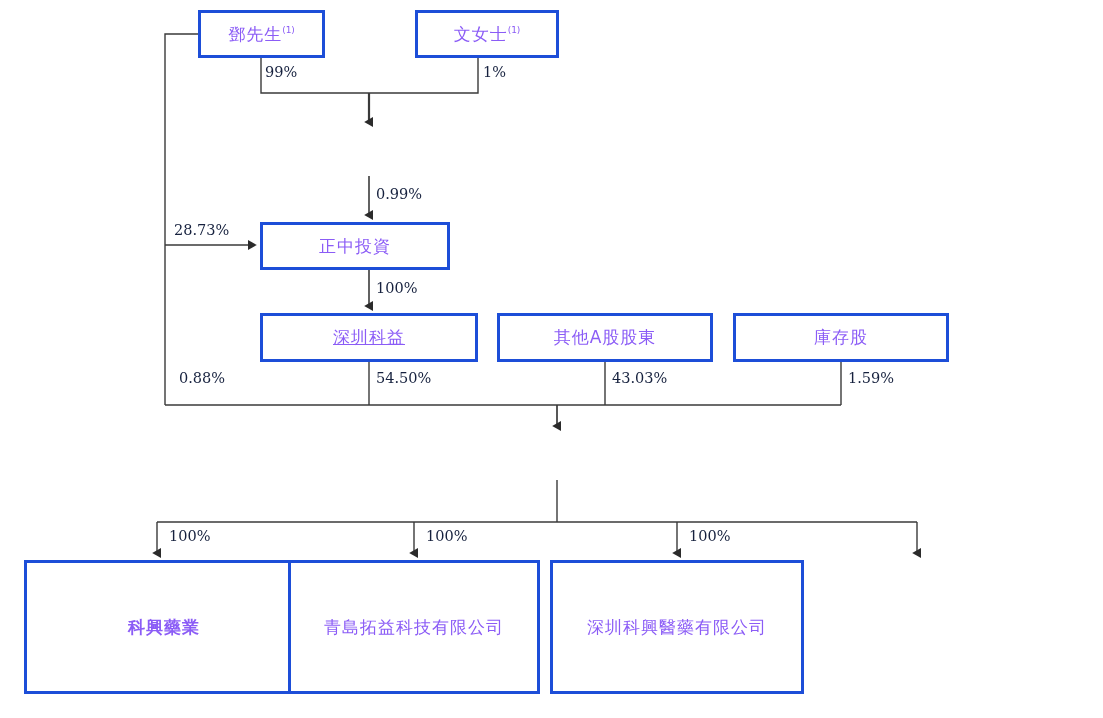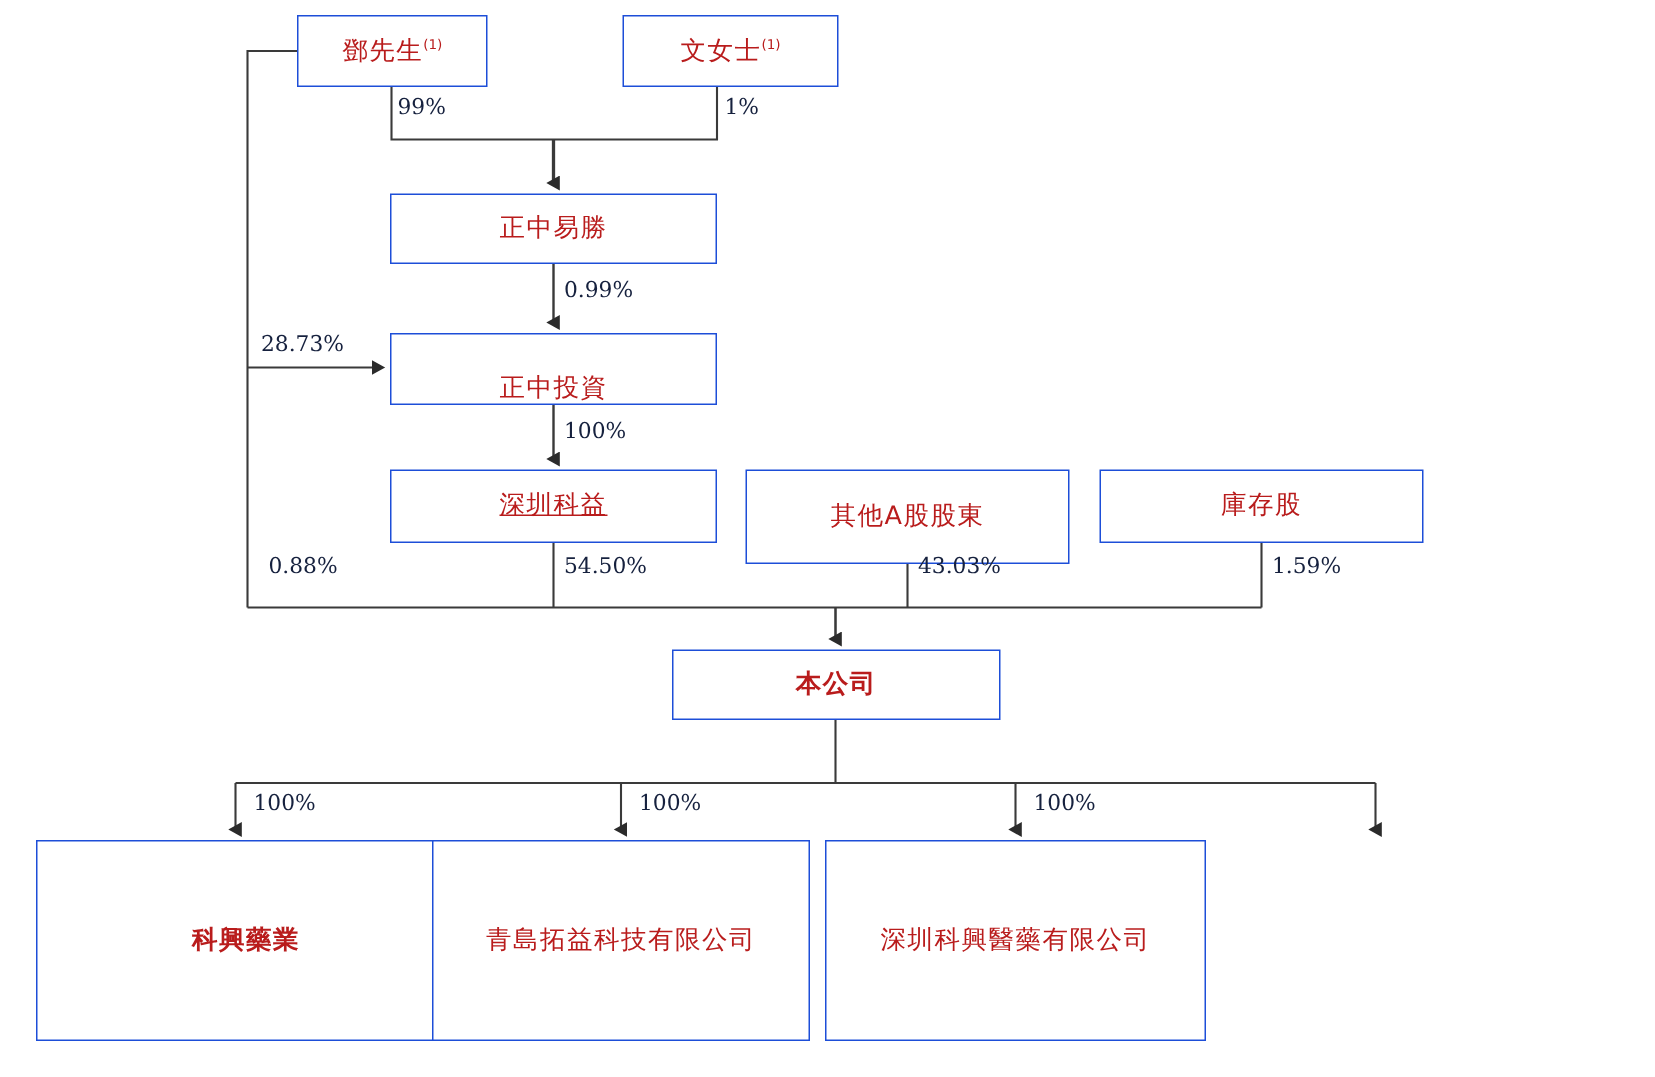--- a/index.html
+++ b/index.html
@@ -19,26 +19,26 @@
     position: absolute;
     left: 0;
     top: 0;
     width: 1103px;
     height: 718px;
     pointer-events: none;
   }
   .node {
     position: absolute;
     box-sizing: border-box;
-    border: 1px solid #1d4ed8;
+    border: 3px solid #1d4ed8;
     background: #ffffff;
     display: flex;
     align-items: center;
     justify-content: center;
-    color: #b91c1c;
+    color: #8b5cf6;
   }
   .node .label {
     font-size: 17px;
     letter-spacing: 1px;
     white-space: nowrap;
     line-height: 1.2;
   }
   .node.emph .label {
     font-weight: bold;
   }
@@ -98,43 +98,37 @@
   </svg>
 
   <div class="node" style="left:198px; top:10px; width:127px; height:48px;">
     <span class="label">鄧先生<sup>(1)</sup></span>
   </div>
 
   <div class="node" style="left:415px; top:10px; width:144px; height:48px;">
     <span class="label">文女士<sup>(1)</sup></span>
   </div>
 
-  <div class="node" style="left:260px; top:129px; width:218px; height:47px;">
-    <span class="label">正中易勝</span>
-  </div>
 
-  <div class="node" style="left:260px; top:222px; width:218px; height:48px;align-items:flex-end;">
+  <div class="node" style="left:260px; top:222px; width:190px; height:48px;">
     <span class="label">正中投資</span>
   </div>
 
   <div class="node" style="left:260px; top:313px; width:218px; height:49px;text-decoration:underline;">
     <span class="label">深圳科益</span>
   </div>
 
-  <div class="node" style="left:497px; top:313px; width:216px; height:63px;">
+  <div class="node" style="left:497px; top:313px; width:216px; height:49px;">
     <span class="label">其他A股股東</span>
   </div>
 
   <div class="node" style="left:733px; top:313px; width:216px; height:49px;">
     <span class="label">庫存股</span>
   </div>
 
-  <div class="node emph" style="left:448px; top:433px; width:219px; height:47px;">
-    <span class="label">本公司</span>
-  </div>
 
   <div class="node" style="left:24px; top:560px; width:280px; height:134px;font-weight:bold;">
     <span class="label">科興藥業</span>
   </div>
 
   <div class="node" style="left:288px; top:560px; width:252px; height:134px;">
     <span class="label">青島拓益科技有限公司</span>
   </div>
 
   <div class="node" style="left:550px; top:560px; width:254px; height:134px;">

